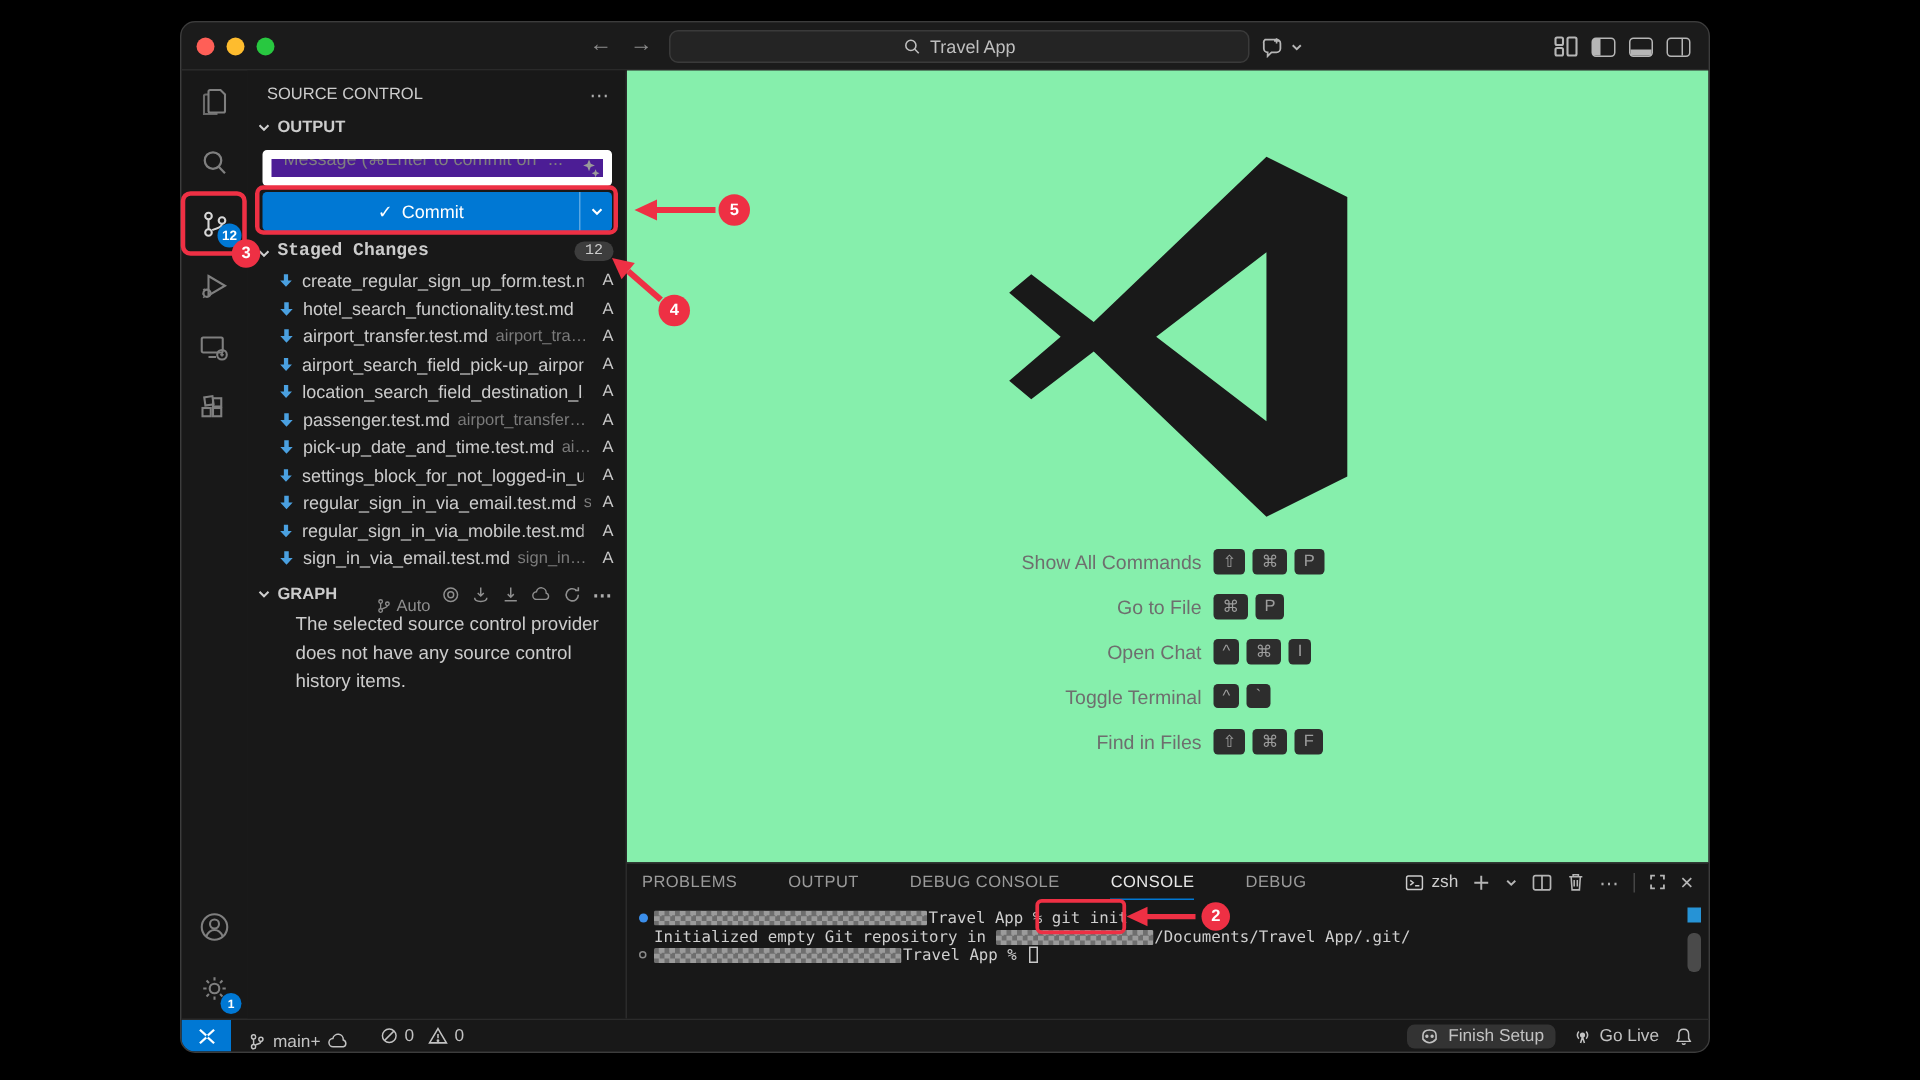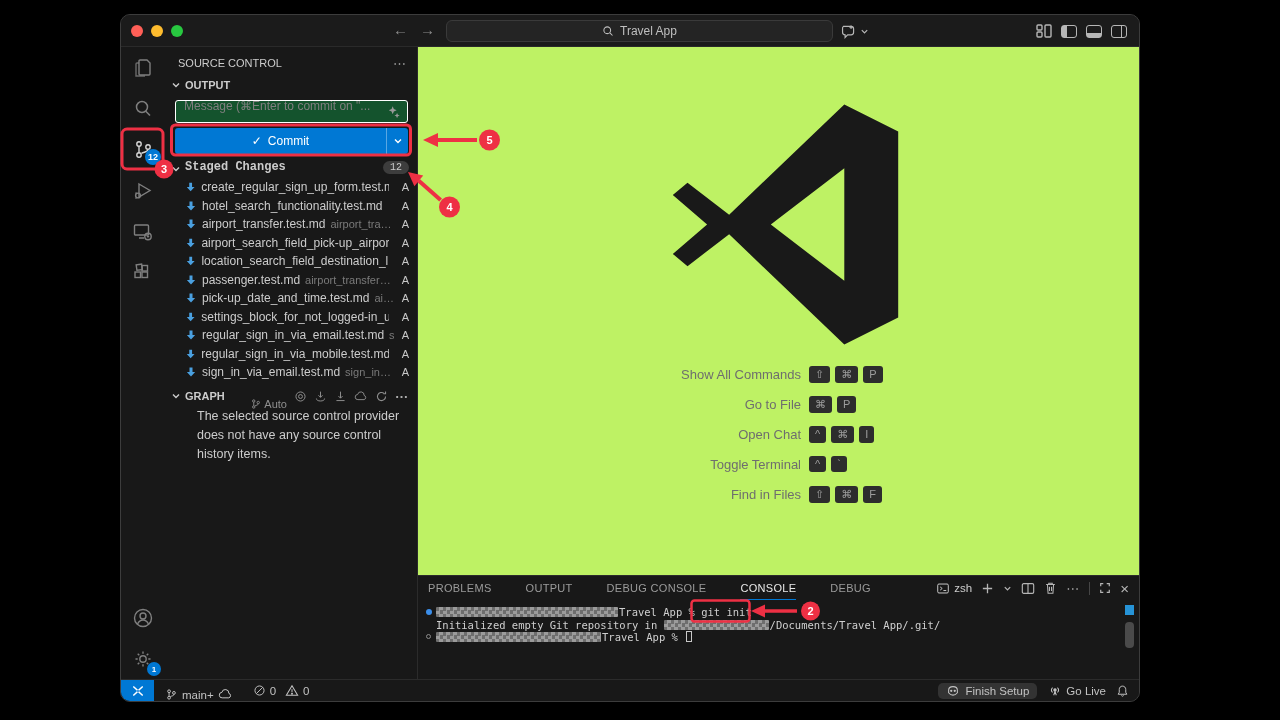--- a/index.html
+++ b/index.html
@@ -46,21 +46,21 @@
 
   
   .sidebar { width:253px; background:#181818; border-right:1px solid #2b2b2b; position:relative; flex:none; font-size:12px; }
   .sb-header { position:absolute; top:6px; left:13px; right:10px; height:20px;
                display:flex; align-items:center; color:#cccccc; font-size:11px; }
   .sb-header .grow { flex:1; }
   .ellipsis { color:#adadad; font-size:13px; letter-spacing:1px; cursor:pointer; }
   .sec-row { display:flex; align-items:center; gap:4px; color:#cccccc; font-weight:bold; font-size:11px; }
   .sb-changes { position:absolute; top:32px; left:6px; }
   .msg-input { position:absolute; top:53px; left:10px; width:233px; height:23px;
-               background:#14532d; border:1px solid #ffffff; border-radius:3px;
+               background:#4c1d95; border:6px solid #ffffff; border-radius:3px;
                color:#cfcfcf; font-size:12px; padding:0 26px 12px 8px; outline:none; }
   .msg-input::placeholder { color:#7f7f7f; }
   .sparkle { position:absolute; top:58px; right:16px; color:#9a9a9a; }
   .commit-btn { position:absolute; top:81px; left:10px; width:233px; height:26px;
                 background:#0078d4; border:none; border-radius:3px; color:#fff;
                 font-size:12px; display:flex; align-items:center; cursor:pointer; padding:0; }
   .commit-main { flex:1; display:flex; align-items:center; justify-content:center; gap:6px; }
   .commit-drop { width:22px; align-self:stretch; border-left:1px solid rgba(255,255,255,.35);
                  display:flex; align-items:center; justify-content:center; }
   .staged-row { position:absolute; top:113px; left:6px; right:8px; display:flex; align-items:flex-end; gap:4px;
@@ -74,21 +74,21 @@
   .fsec { color:#7a7a7a; font-size:11px; white-space:nowrap; overflow:hidden; text-overflow:ellipsis; flex:1; }
   .fstatus { color:#c8c8c8; font-size:11px; width:10px; text-align:right; flex:none; }
   .graph-header { position:absolute; top:335px; left:6px; right:8px; display:flex; align-items:center; gap:4px; }
   .graph-tools { display:flex; align-items:center; gap:7px; color:#8f8f8f; margin-left:auto; }
   .graph-auto { display:flex; align-items:center; gap:2px; font-size:11px; color:#8f8f8f; font-weight:normal;margin-top:16px; }
   .graph-text { position:absolute; top:360px; left:32px; width:222px; color:#cccccc;
                 font-size:12.5px; line-height:19px; }
 
   
   .maincol { flex:1; display:flex; flex-direction:column; min-width:0; }
-  .editor { flex:1; position:relative; background:#bef264;text-decoration:underline; }
+  .editor { flex:1; position:relative; background:#86efac;text-decoration:underline; }
   .watermark { position:absolute; left:245px; top:55px; width:245px; height:245px; }
   .shortcuts { position:absolute; left:0; top:312px; width:100%; }
   .sc-row { height:30px; display:flex; align-items:center; }
   .sc-label { width:383px; text-align:right; color:#6e6e6e; font-size:13px; flex:none; }
   .sc-keys { display:flex; gap:5px; margin-left:8px; }
   .key { background:#2d2d2d; color:#9d9d9d; font-size:11px; border-radius:3px;
          padding:2px 6px; min-width:10px; text-align:center; }
 
   
   .panel { height:104px; background:#181818; border-top:1px solid #2b2b2b; position:relative; flex:none; }

